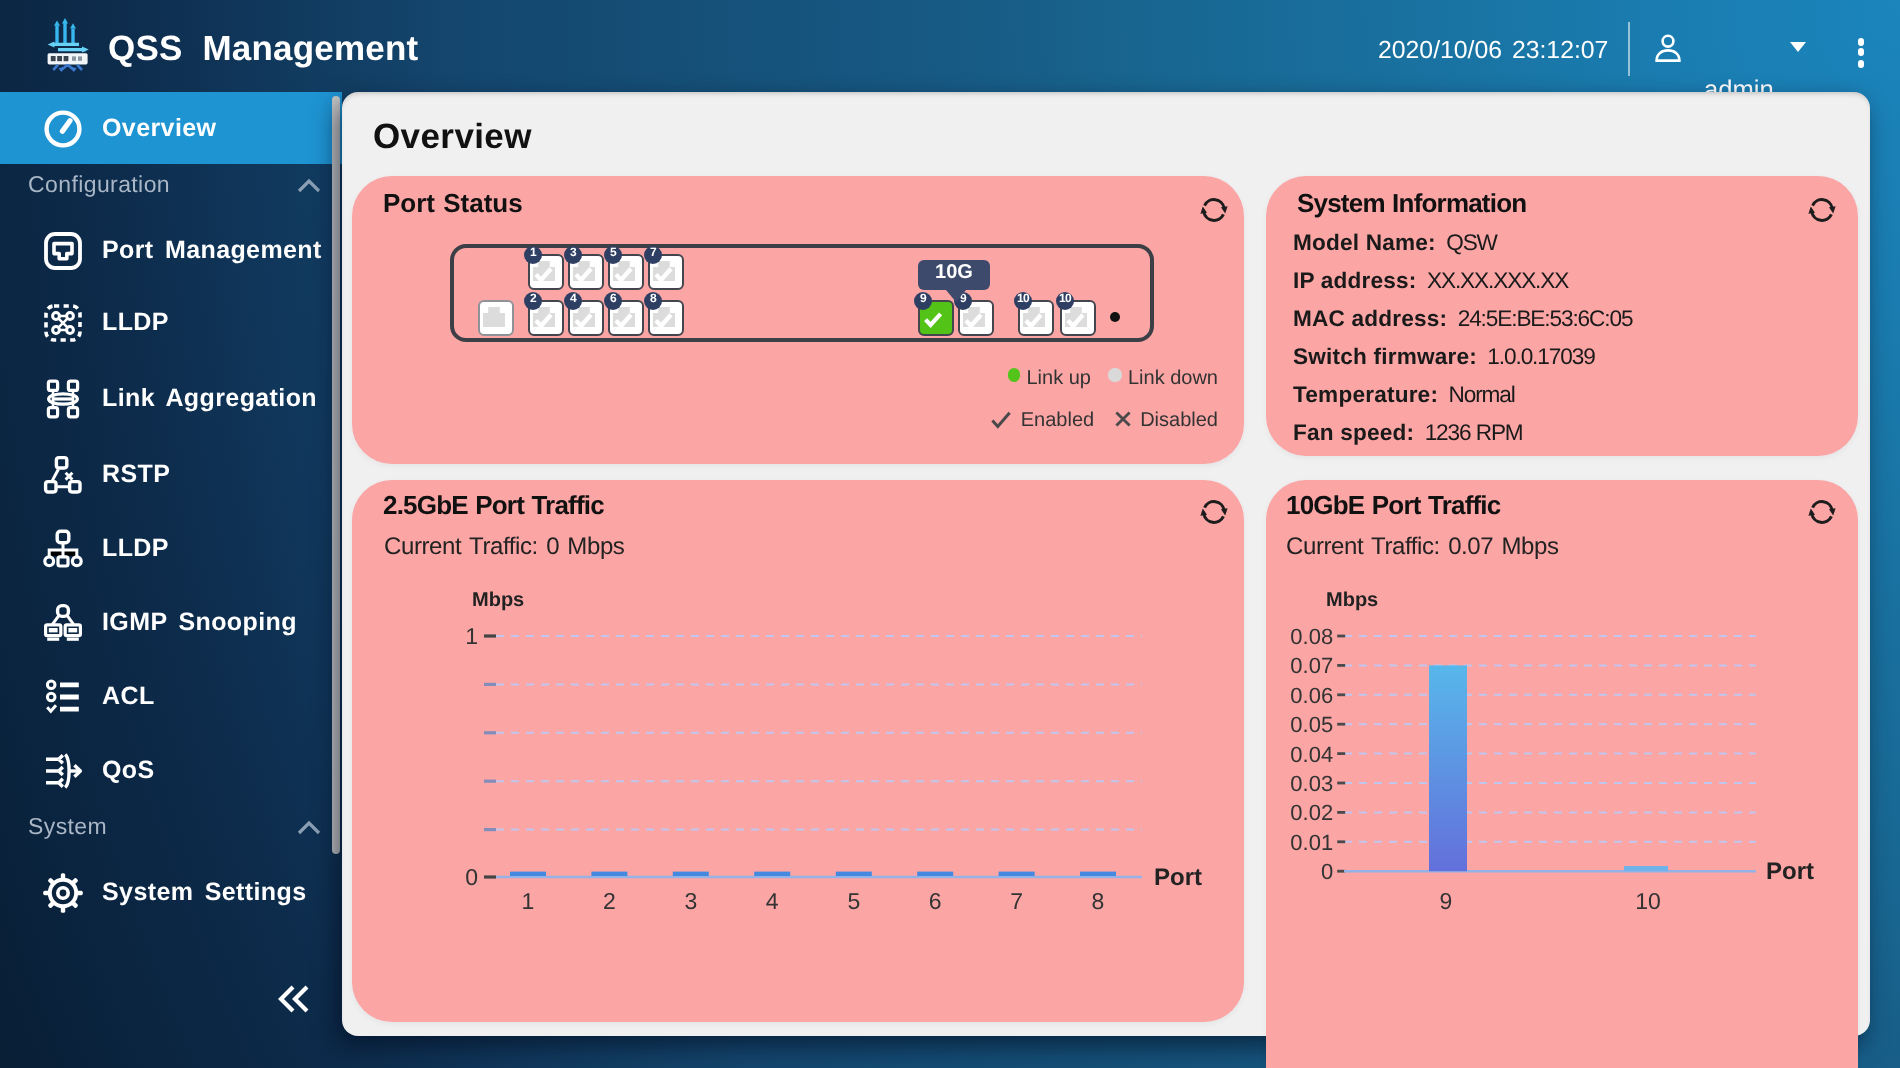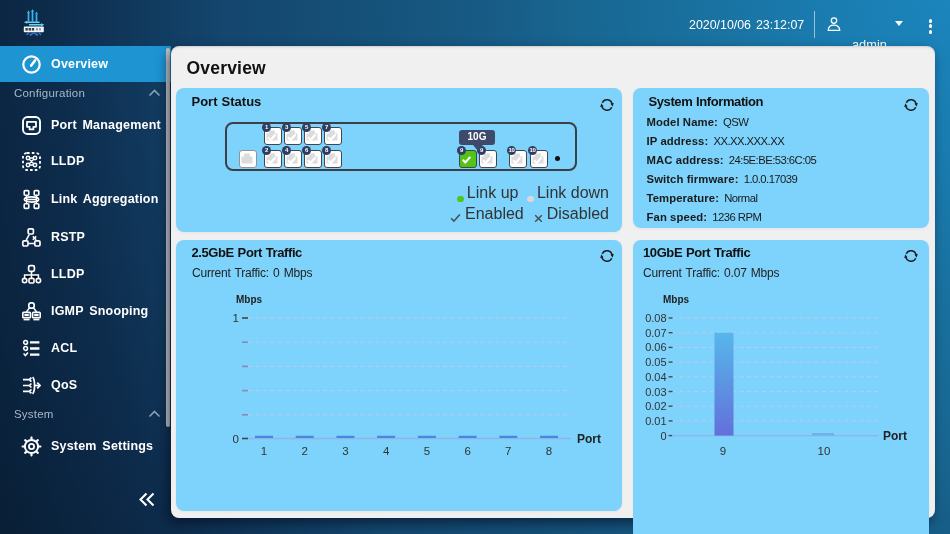--- a/index.html
+++ b/index.html
@@ -25,38 +25,38 @@
 .mi .lbl { position:absolute; left:51px; top:11px; }
 .mi svg { position:absolute; left:21px; top:8px; }
 .mi.active { background:#1e94d2; }
 .sec { position:absolute; left:14px; color:#a9b6c6; font-size:11.5px; letter-spacing:0.2px; }
 .chev { position:absolute; }
 #collapse { position:absolute; left:138px; top:446px; }
 #sbthumb { position:absolute; left:165.5px; top:2px; width:4.5px; height:379px; background:#c9c9c9; border-radius:3px; }
 
 #panel { position:absolute; left:171px; top:46px; width:764px; height:472px; background:#f0f0f1; border-radius:8px; box-shadow:-3px 5px 12px rgba(2,10,28,0.6), inset 0 2px 3px -2px rgba(0,0,0,0.3); }
 #ovh { position:absolute; left:15.5px; top:12px; font-size:17.5px; font-weight:bold; color:#111; letter-spacing:0.2px; }
-.card { position:absolute; background:#7dd3fc; border-radius:8px; box-shadow:0 1px 3px rgba(0,0,0,0.05); }
+.card { position:absolute; background:#fca5a5; border-radius:20px; box-shadow:0 1px 3px rgba(0,0,0,0.05); }
 #c1 { left:5px; top:42px; width:446px; height:144px; }
 #c2 { left:462px; top:42px; width:296px; height:140px; }
 #c3 { left:5px; top:193.5px; width:446px; height:271px; }
 #c4 { left:462px; top:193.5px; width:296px; height:318px; }
 .ctitle { position:absolute; left:15.5px; top:5.5px; font-size:13px; font-weight:bold; color:#111; letter-spacing:-0.4px; word-spacing:0.5px; }
 .refresh { position:absolute; right:10px; top:8.5px; }
 
 #switch { position:absolute; left:49px; top:34px; width:352px; height:49px; border:2px solid #3c3f45; border-radius:8px; }
 .port { position:absolute; width:18px; height:18px; border:1.8px solid #43464e; border-radius:3px; background:#fff; }
 .port svg { position:absolute; left:0; top:0; }
 .badge { position:absolute; left:-3px; top:-5px; width:9px; height:9px; border-radius:50%; background:#2e3f63; color:#fff; font-size:6px; font-weight:bold; text-align:center; line-height:9.5px; letter-spacing:-0.3px; }
 .port.green { background:#53c318; }
 .port.console { border-color:#8f9297; }
 #pdot { position:absolute; left:328px; top:32px; width:5px; height:5px; border-radius:50%; background:#111; }
 #tip { position:absolute; left:232px; top:6px; width:36px; height:14.5px; background:#3d4a6b; border-radius:3px; color:#fff; font-size:10px; font-weight:bold; text-align:center; line-height:14.5px; }
 #tiparrow { position:absolute; left:246px; top:20.5px; width:0; height:0; border-left:5px solid transparent; border-right:5px solid transparent; border-top:6px solid #3d4a6b; }
-.legrow { position:absolute; right:13px; display:flex; align-items:flex-end; font-size:16px; color:#333; }
+.legrow { position:absolute; right:13px; display:flex; align-items:flex-start; font-size:10px; color:#333; }
 .ldot { width:6.5px; height:6.5px; border-radius:50%; display:inline-block; margin-right:3px; }
 
 .sirow { position:absolute; left:13.5px; font-size:11.3px; color:#1a1a1a; white-space:nowrap; letter-spacing:-0.55px; }
 .sirow b { letter-spacing:0.1px; }
 
 .curtr { position:absolute; left:16px; top:26.5px; font-size:12px; color:#222; letter-spacing:-0.2px; word-spacing:1px; }
 .chart { position:absolute; left:0; top:0; }
 </style>
 </head>
 <body>
@@ -68,20 +68,21 @@
     <path d="M0.8 13.2l3.4-1.5v3zM21.4 15.8L18 14.3v3z" fill="#67d2f5"></path>
     <rect x="0.8" y="17.6" width="20" height="5.6" rx="0.8" fill="#f2f5f8"></rect>
     <rect x="2.4" y="19" width="2.4" height="2.6" fill="#3a4550"></rect>
     <rect x="5.6" y="19" width="2.4" height="2.6" fill="#3a4550"></rect>
     <rect x="8.8" y="19" width="2.4" height="2.6" fill="#3a4550"></rect>
     <rect x="13" y="19.2" width="2" height="2.2" fill="#8a96a2"></rect>
     <rect x="16" y="19.2" width="2" height="2.2" fill="#8a96a2"></rect>
     <path d="M10.8 23.4l-3.6 3M10.8 23.4l3.6 3M6 23.4l-2.4 2.6M15.6 23.4l2.4 2.6" stroke="#3c78cf" stroke-width="1.3" fill="none"></path>
     <path d="M7.8 26.9l-1.6-1.8 2.4-0.6zM13.8 26.9l1.6-1.8-2.4-0.6z" fill="#3c78cf"></path>
 </svg>
+  <div id="title">QSS Management</div>
   <span id="clock">2020/10/06 23:12:07</span>
   <div id="vdiv"></div>
   <svg id="usr" width="16" height="16" viewBox="0 0 16 16">
     <circle cx="8" cy="4.6" r="2.7" fill="none" stroke="#fff" stroke-width="1.3"></circle>
     <path d="M2.3 14.3c0-3.4 2.6-5.1 5.7-5.1s5.7 1.7 5.7 5.1z" fill="none" stroke="#fff" stroke-width="1.3"></path>
   </svg>
   <span id="admin">admin</span>
   <div id="caret"></div>
   <div class="kdot" style="top:19px"></div>
   <div class="kdot" style="top:24.4px"></div>

